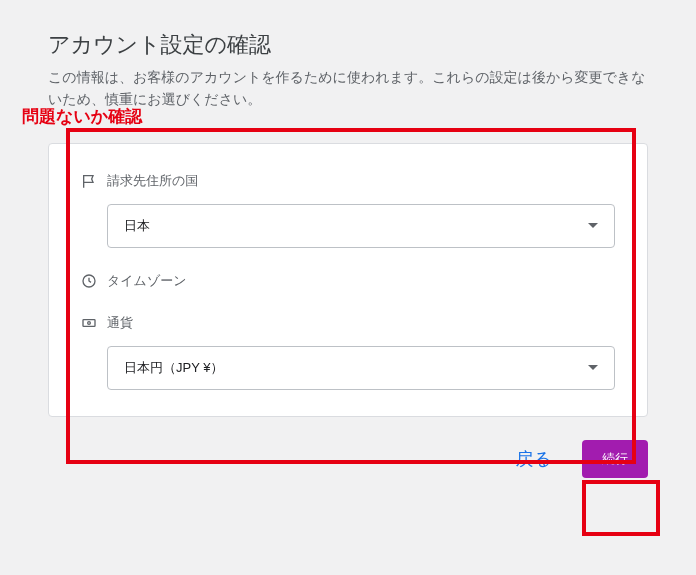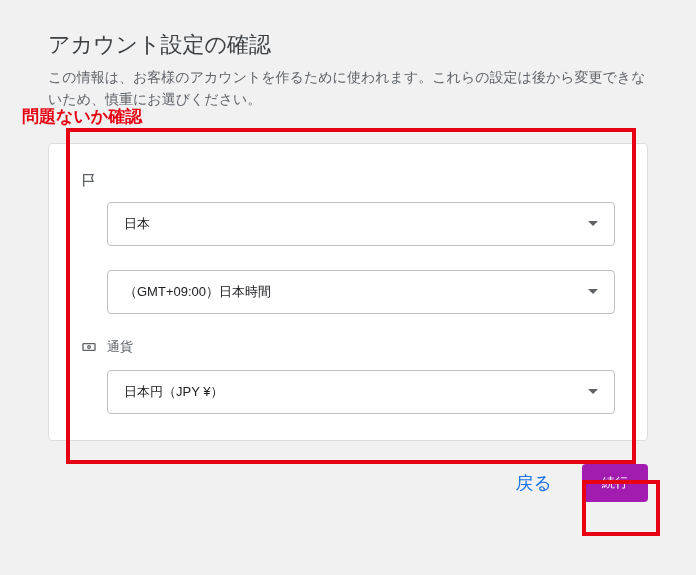--- a/index.html
+++ b/index.html
@@ -143,31 +143,35 @@
 
 <div class="annotation">問題ないか確認</div>
 
 <div class="card">
 
   <div class="field-group">
     <div class="label-row">
       <svg class="icon" viewBox="0 0 24 24" fill="none" stroke="currentColor" stroke-width="2">
         <path d="M4 22V4h14l-2 5 2 5H4"></path>
       </svg>
+      <span class="label-text">請求先住所の国</span>
     </div>
     <div class="select">
       <span>日本</span>
       <span class="arrow"></span>
     </div>
   </div>
 
   <div class="field-group">
-    <div class="select">
-      <span>（GMT+09:00）日本時間</span>
-      <span class="arrow"></span>
+    <div class="label-row">
+      <svg class="icon" viewBox="0 0 24 24" fill="none" stroke="currentColor" stroke-width="2">
+        <circle cx="12" cy="12" r="9"></circle>
+        <path d="M12 7v5l3 2"></path>
+      </svg>
+      <span class="label-text">タイムゾーン</span>
     </div>
   </div>
 
   <div class="field-group">
     <div class="label-row">
       <svg class="icon" viewBox="0 0 24 24" fill="none" stroke="currentColor" stroke-width="2">
         <rect x="3" y="7" width="18" height="10" rx="1"></rect>
         <circle cx="12" cy="12" r="2"></circle>
       </svg>
       <span class="label-text">通貨</span>

